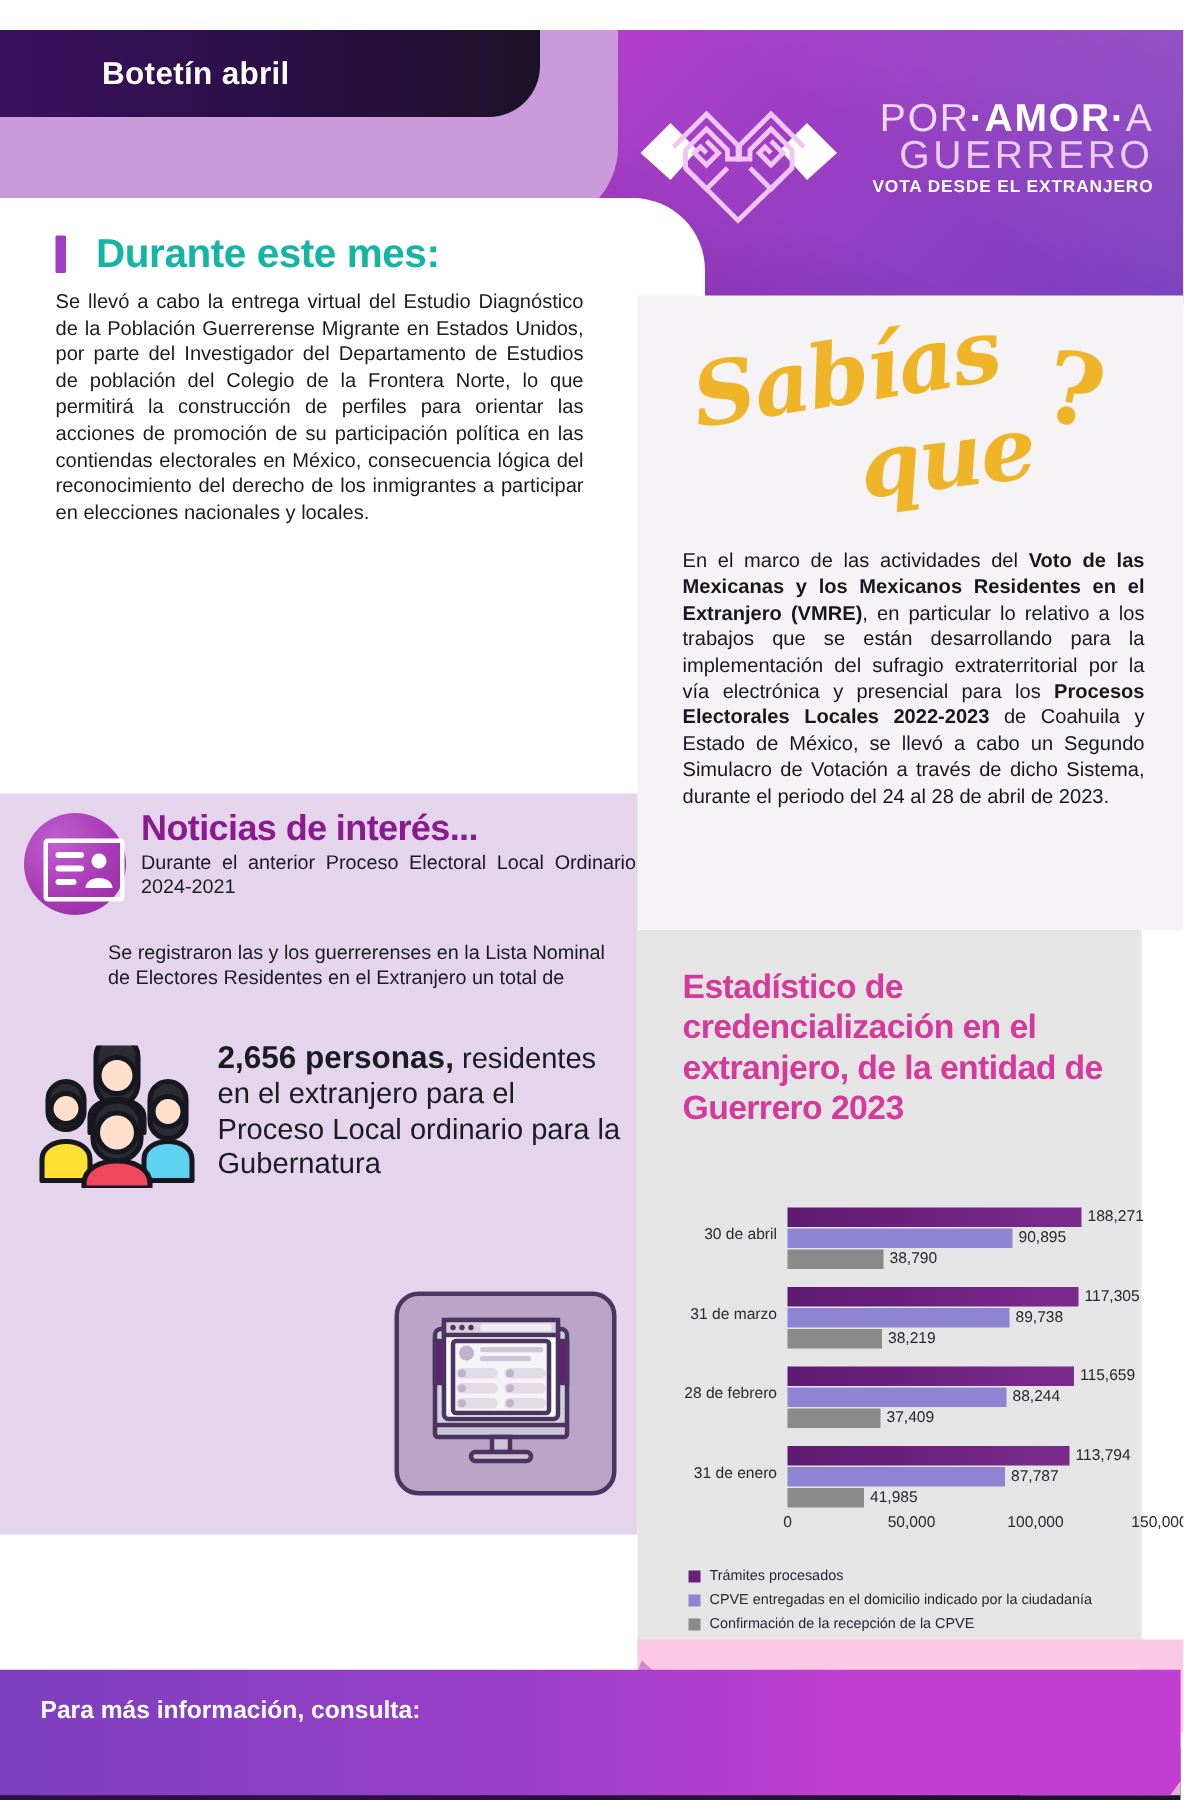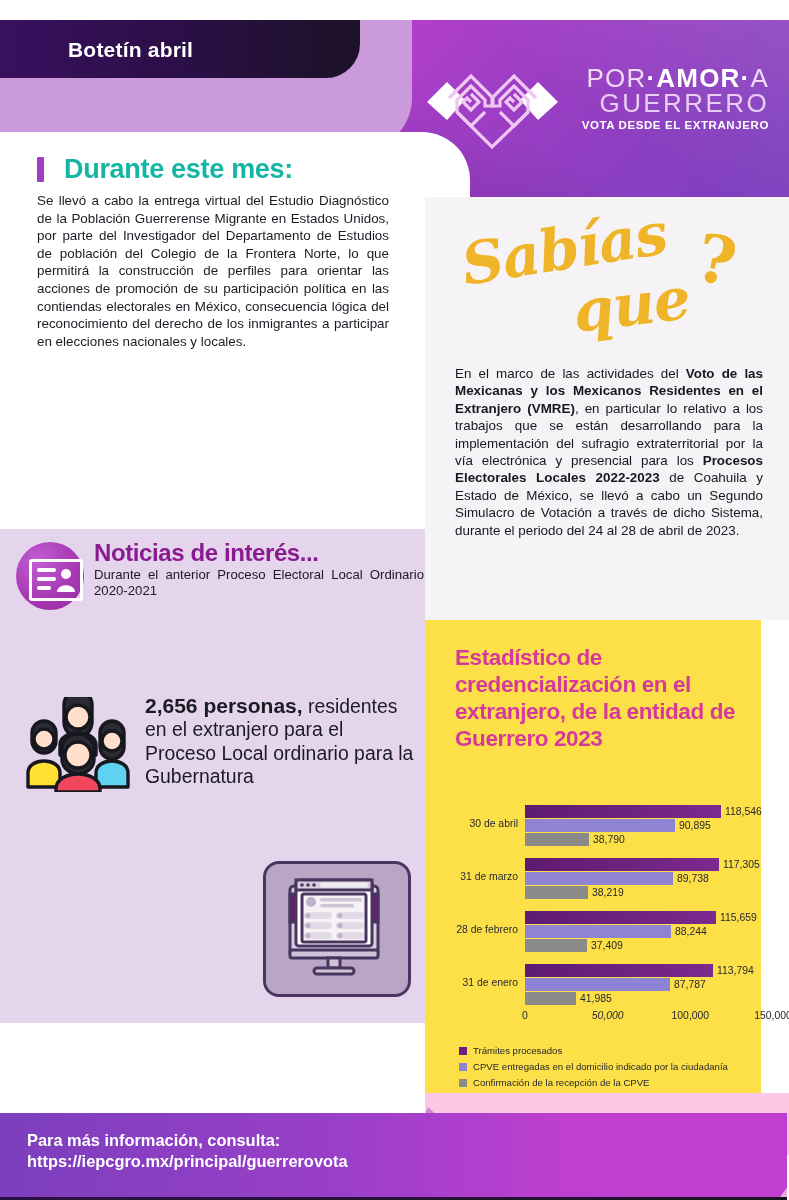--- a/index.html
+++ b/index.html
@@ -67,21 +67,21 @@
 
   .modal{position:absolute;left:38px;top:336px;width:220px;text-align:right;font-size:16.6px;line-height:21.6px;color:#20202a;}
   .modal b{font-weight:bold;}
   .pcbox{position:absolute;left:263px;top:332px;width:142px;height:130px;background:#b9a5c6;border:3px solid #4a3560;border-radius:16px;}
 
   .cpve{position:absolute;left:0;top:1023px;width:425px;height:93px;background:#ffffff;}
   .cpve-t{position:absolute;left:27px;top:36px;font-size:14.4px;color:#1b1b24;}
   .cpve-t b{font-weight:bold;}
 
   
-  .pink{position:absolute;left:425px;top:620px;width:336px;height:485px;background:#fde047;}
+  .pink{position:absolute;left:425px;top:620px;width:336px;height:485px;background:#e5e5e5;}
   .ch-title{position:absolute;left:30px;top:24px;width:320px;font-size:22.5px;line-height:27px;font-weight:bold;color:#d6399c;letter-spacing:-.4px;}
   .chart{position:absolute;left:8px;top:185px;width:350px;height:225px;}
   .ch-rows{position:absolute;left:0;top:0;width:350px;}
   .grp{position:relative;height:49px;margin-bottom:4px;}
   .glabel{position:absolute;left:0;top:13px;width:85px;text-align:right;font-size:10.4px;color:#2a2a33;}
   .bar{position:absolute;left:92px;height:13px;}
   .bseries0{top:0;background:linear-gradient(90deg,#5e1a70 0%,#7b2a8e 100%);}
   .bseries1{top:14px;background:#8f84d4;}
   .bseries2{top:28px;background:#8a8a8a;}
   .bval{position:absolute;font-size:10.4px;color:#27272f;white-space:nowrap;}
@@ -163,23 +163,24 @@
           <span class="nc-l" style="top:6px;width:19px"></span>
           <span class="nc-l" style="top:15px;width:19px"></span>
           <span class="nc-l" style="top:24px;width:14px"></span>
           <svg style="position:absolute;right:4px;top:4px" width="20" height="28" viewBox="0 0 20 28">
             <circle cx="10" cy="8" r="5" fill="#fff"></circle>
             <path d="M1,26 C1,17 19,17 19,26 Z" fill="#fff"></path>
           </svg>
         </div>
       </div>
       <div class="not-ttl">Noticias de interés...</div>
-      <div class="not-sub">Durante el anterior Proceso Electoral Local Ordinario 2020-2021</div>
-    </div>
-
+      <div class="not-sub">Durante el anterior Proceso Electoral Local Ordinario 2024-2021</div>
+    </div>
+
+    <div class="lav-p1">Se registraron las y los guerrerenses en la Lista Nominal de Electores Residentes en el Extranjero un total de</div>
 
     <div class="people">
       <svg width="120" height="95" viewBox="0 0 120 95">
         <g stroke="#17171f" stroke-width="3.4" stroke-linejoin="round">
           <path d="M46,8 a14,15 0 0 1 28,0 l0,17 a14,15 0 0 1 -28,0 Z" fill="#2b2b33"></path>
           <circle cx="60" cy="20" r="12" fill="#ffe0cc"></circle>
           <path d="M42,48 C42,32 78,32 78,48 L78,58 L42,58 Z" fill="#49d3a8"></path>
           <path d="M14,36 a12,12 0 0 1 24,0 l0,8 a12,12 0 0 1 -24,0 Z" fill="#2b2b33"></path>
           <circle cx="26" cy="42" r="10" fill="#ffe0cc"></circle>
           <path d="M10,76 C10,60 42,60 42,76 L42,90 L10,90 Z" fill="#ffe033"></path>
@@ -237,21 +238,21 @@
   </div>
 
 
   <div class="pink">
     <div class="ch-title">Estadístico de credencialización en el extranjero, de la entidad de Guerrero 2023</div>
     <div class="chart">
       <div class="ch-rows" id="rows">
           <div class="grp">
             <div class="glabel">30 de abril</div>
             <div class="bar bseries0" style="width: 196px;"></div>
-            <div class="bval" style="left: 292px; top: 1px;">118,546</div>
+            <div class="bval" style="left: 292px; top: 1px;">188,271</div>
             <div class="bar bseries1" style="width: 150px; background: rgb(143, 132, 212);"></div>
             <div class="bval" style="left: 246px; top: 15px;">90,895</div>
             <div class="bar bseries2" style="width: 64px; background: rgb(138, 138, 138);"></div>
             <div class="bval" style="left: 160px; top: 29px;">38,790</div>
           </div>
           <div class="grp">
             <div class="glabel">31 de marzo</div>
             <div class="bar bseries0" style="width: 194px;"></div>
             <div class="bval" style="left: 290px; top: 1px;">117,305</div>
             <div class="bar bseries1" style="width: 148px; background: rgb(143, 132, 212);"></div>
@@ -273,21 +274,21 @@
             <div class="bar bseries0" style="width: 188px;"></div>
             <div class="bval" style="left: 284px; top: 1px;">113,794</div>
             <div class="bar bseries1" style="width: 145px; background: rgb(143, 132, 212);"></div>
             <div class="bval" style="left: 241px; top: 15px;">87,787</div>
             <div class="bar bseries2" style="width: 51px; background: rgb(138, 138, 138);"></div>
             <div class="bval" style="left: 147px; top: 29px;">41,985</div>
           </div>
         </div>
       <div class="axis" id="axis">
           <div class="tick" style="left: 0px;">0</div>
-          <div class="tick" style="left: 82.6667px; font-style: italic;">50,000</div>
+          <div class="tick" style="left: 82.6667px;">50,000</div>
           <div class="tick" style="left: 165.333px;">100,000</div>
           <div class="tick" style="left: 248px;">150,000</div>
         </div>
     </div>
     <div class="legend" id="legend">
         <div class="lg">
           <span class="sw" style="background: rgb(107, 32, 128);"></span>
           <span class="lgt">Trámites procesados</span>
         </div>
         <div class="lg">
@@ -316,17 +317,16 @@
           <stop offset="0" stop-color="#cf89cf"></stop>
             <stop offset="1" stop-color="#fbc9e5"></stop>
         </linearGradient>
       </defs>
       <path d="M770,0 L880,0 L880,84 L690,84 Z" fill="url(#fg2)"></path>
       <path d="M0,0 L880,0 L880,4 L830,4 L780,4 L700,84 L0,84 Z" fill="none"></path>
       <path d="M0,0 L812,0 C830,0 845,6 838,18 L790,84 L0,84 Z" fill="url(#fg)"></path>
     </svg>
     <div class="f-txt">
       <div>Para más información, consulta:</div>
-      <div>https://iepcgro.mx/principal/guerrerovota</div>
     </div>
   </div>
 
 </div>
 
 </body></html>

